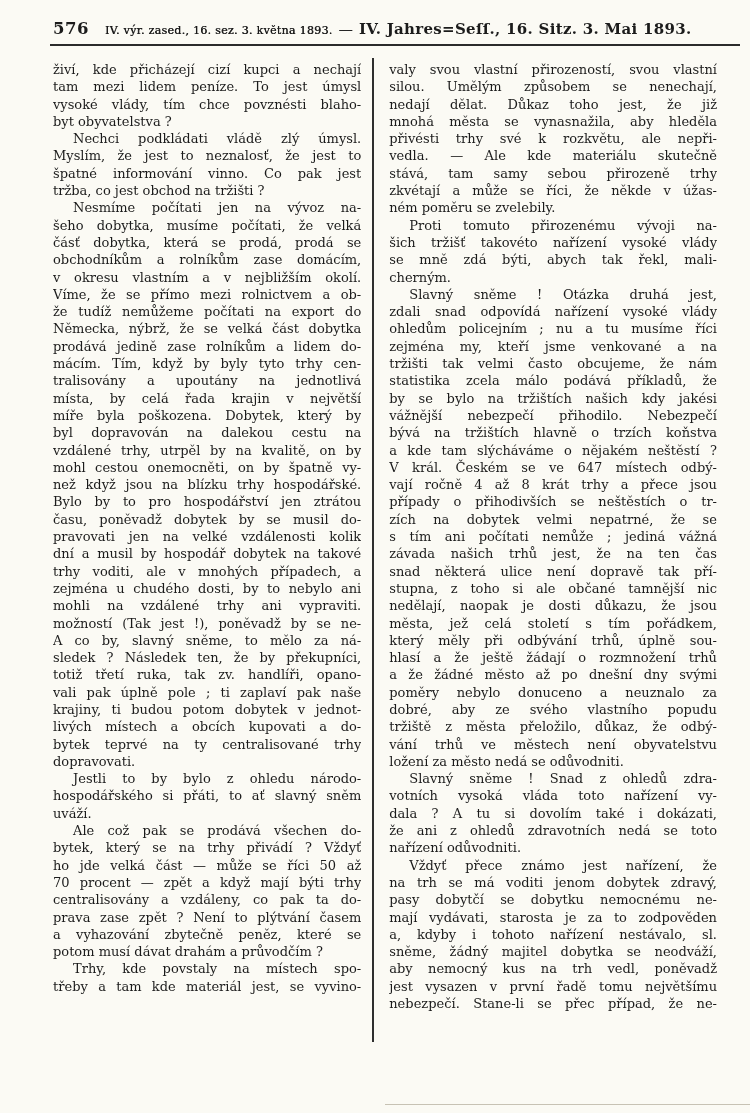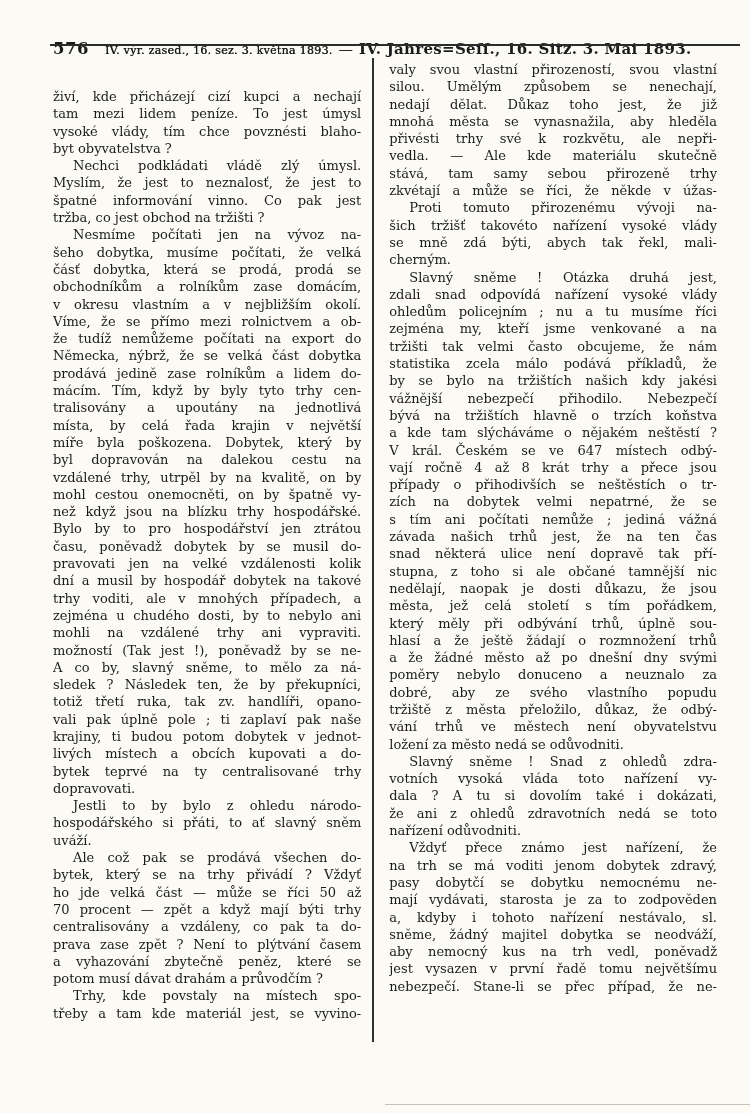--- a/index.html
+++ b/index.html
@@ -9,21 +9,20 @@
     background:#fbfaf4;
     color:#1b1b1b;
     font-family:"DejaVu Serif","Liberation Serif",serif;
     overflow:hidden;
   }
   .page-header {
     position:absolute;
     top:19px; left:53px; width:680px;
     display:flex; align-items:baseline;
     white-space:nowrap;
-    margin-top:20px;
   }
   .pagenum {
     font-weight:bold;
     font-size:16.5px;
     margin-right:16px;
     letter-spacing:.5px;
   }
   .sess-cz {
     font-size:11px;
     letter-spacing:.3px;
@@ -45,21 +44,21 @@
     left:372px; top:58px;
     width:1.5px; height:984px;
     background:#2e2e2e;
   }
   .columns {
     position:absolute;
     top:61px; left:53px; width:664px;
     display:flex;
   }
   .col { overflow:hidden; }
-  .col-left  { width:316px;margin-top:27px; }
+  .col-left  { width:316px; }
   .col-right { width:336px; margin-left:28px; }
   .line {
     font-size:13px;
     line-height:17.3px;
     height:17.3px;
     text-align:justify;
     text-align-last:justify;
     overflow:hidden;
   }
   .line.indent { text-indent:20px; }
@@ -144,20 +143,21 @@
       </section>
     <section class="col col-right">
         <div class="line">valy svou vlastní přirozeností, svou vlastní</div>
         <div class="line">silou. Umělým způsobem se nenechají,</div>
         <div class="line">nedají dělat. Důkaz toho jest, že již</div>
         <div class="line">mnohá města se vynasnažila, aby hleděla</div>
         <div class="line">přivésti trhy své k rozkvětu, ale nepři-</div>
         <div class="line">vedla. — Ale kde materiálu skutečně</div>
         <div class="line">stává, tam samy sebou přirozeně trhy</div>
         <div class="line">zkvétají a může se říci, že někde v úžas-</div>
+        <div class="line end">ném poměru se zvelebily.</div>
         <div class="line indent">Proti tomuto přirozenému vývoji na-</div>
         <div class="line">šich tržišť takovéto nařízení vysoké vlády</div>
         <div class="line">se mně zdá býti, abych tak řekl, mali-</div>
         <div class="line end">cherným.</div>
         <div class="line indent">Slavný sněme !  Otázka druhá jest,</div>
         <div class="line">zdali snad odpovídá nařízení vysoké vlády</div>
         <div class="line">ohledům policejním ; nu a tu musíme říci</div>
         <div class="line">zejména my, kteří jsme venkované a na</div>
         <div class="line">tržišti tak velmi často obcujeme, že nám</div>
         <div class="line">statistika zcela málo podává příkladů, že</div>

